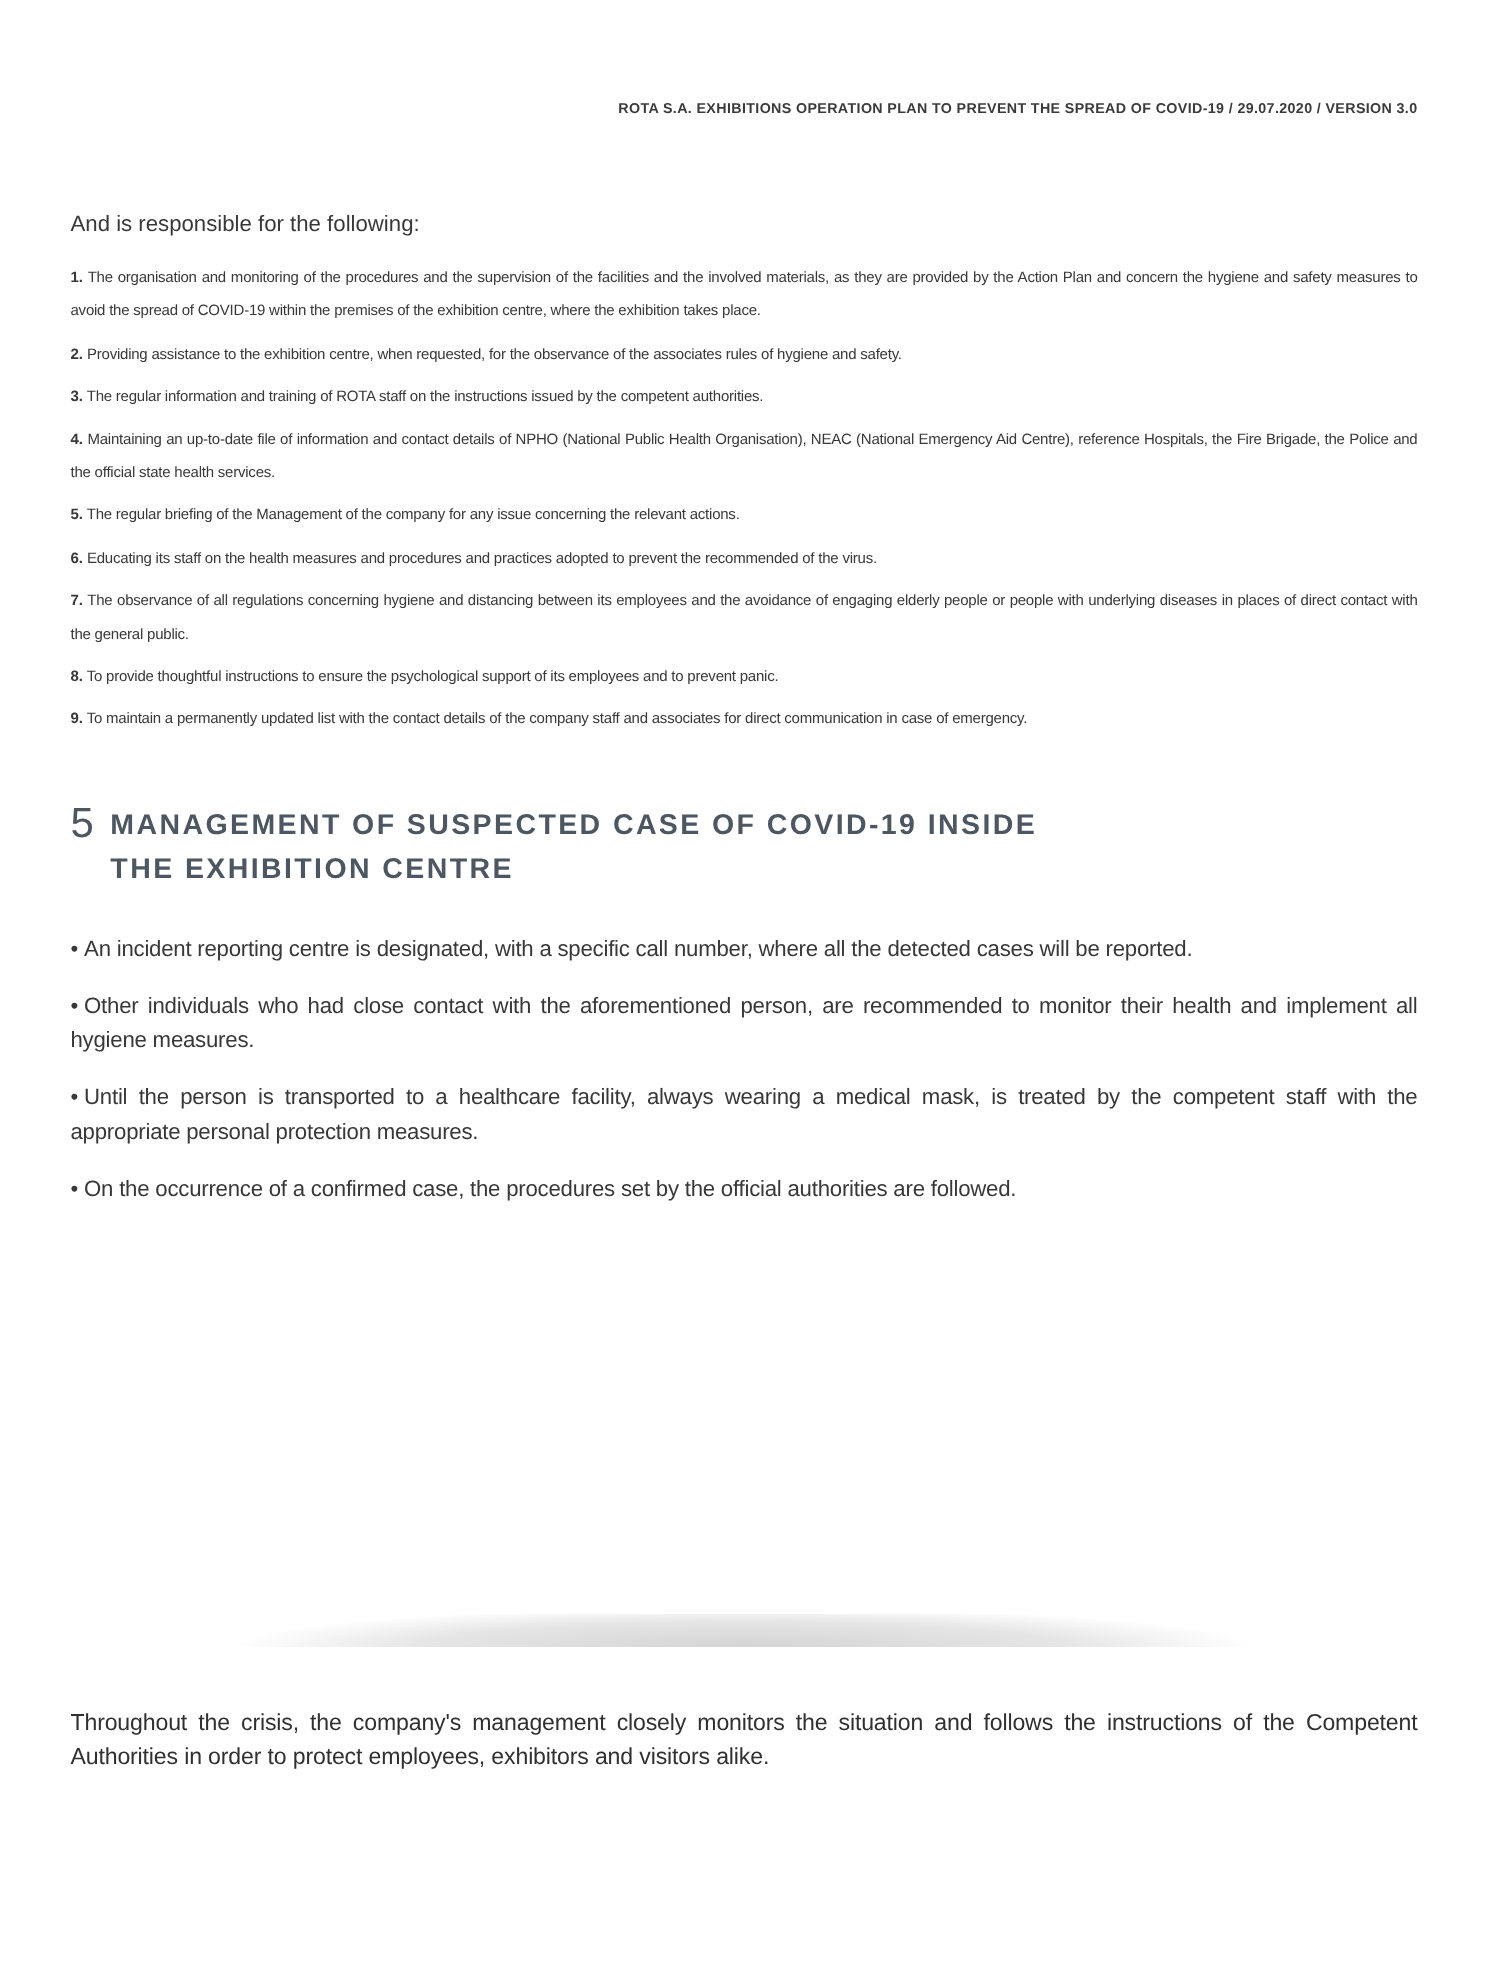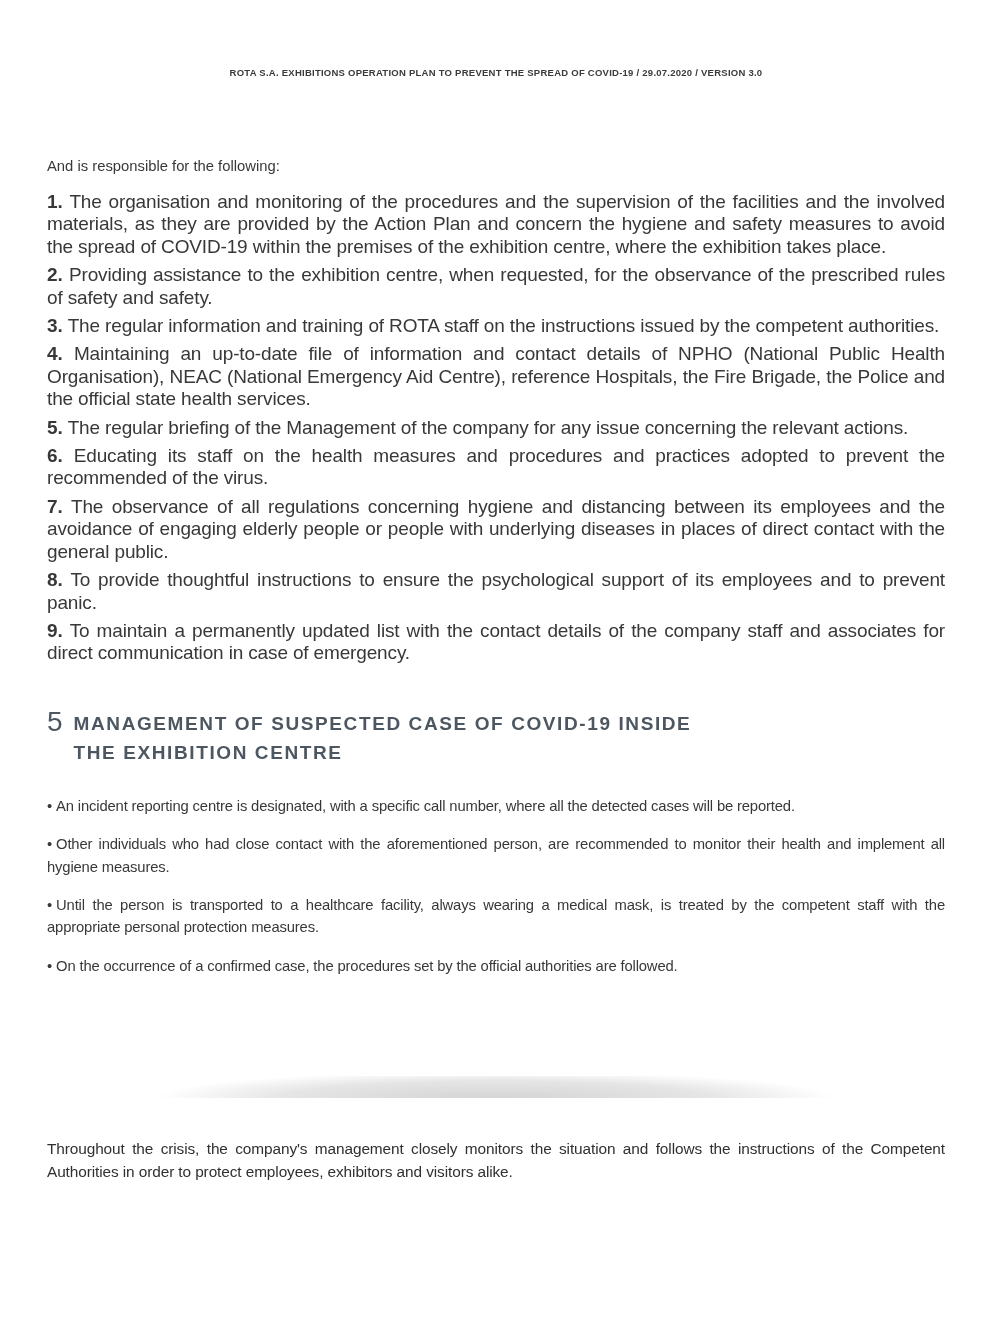--- a/index.html
+++ b/index.html
@@ -6,34 +6,34 @@
   .page{
     position:relative;
     width:992px;height:1322px;
     background:#ffffff;
     font-family:"Liberation Sans",sans-serif;
     color:#383838;
     overflow:hidden;
   }
   .doc-header{
     position:absolute;top:67px;left:47px;right:47px;
-    text-align:center;
+    text-align:right;
     font-size:9.5px;font-weight:bold;
     letter-spacing:.25px;
     color:#3a3a3a;
     white-space:nowrap;
   }
   .content{
     position:absolute;top:139px;left:47px;right:47px;
   }
   .intro{
-    font-size:14.8px;line-height:22px;margin:16px 0 14px 0;
+    font-size:14.8px;line-height:22px;margin:0 0 14px 0;
   }
   p.item{
-    font-size:19px;line-height:22.4px;
+    font-size:10px;line-height:22.4px;
     letter-spacing:-0.15px;
     margin:0 0 6px 0;
     text-align:justify;
   }
   p.item .num{font-weight:bold;letter-spacing:0;}
   .section-heading{
     display:flex;align-items:flex-start;
     margin:42px 0 28px 0;
     color:#4d5761;
   }
@@ -78,21 +78,21 @@
 
 <div class="page">
 
   <div class="doc-header">ROTA S.A. EXHIBITIONS OPERATION PLAN TO PREVENT THE SPREAD OF COVID-19 / 29.07.2020  /  VERSION 3.0</div>
 
   <div class="content">
 
     <p class="intro">And is responsible for the following:</p>
 
     <p class="item"><span class="num">1.</span> <span>The organisation and monitoring of the procedures and the supervision of the facilities and the involved materials, as they are provided by the Action Plan and concern the hygiene and safety measures to avoid the spread of COVID-19 within the premises of the exhibition centre, where the exhibition takes place.</span></p>
-    <p class="item"><span class="num">2.</span> <span>Providing assistance to the exhibition centre, when requested, for the observance of the prescribed rules of safety and safety.</span></p>
+    <p class="item"><span class="num">2.</span> <span>Providing assistance to the exhibition centre, when requested, for the observance of the associates rules of hygiene and safety.</span></p>
     <p class="item"><span class="num">3.</span> <span>The regular information and training of ROTA staff on the instructions issued by the competent authorities.</span></p>
     <p class="item"><span class="num">4.</span> <span>Maintaining an up-to-date file of information and contact details of NPHO (National Public Health Organisation), NEAC (National Emergency Aid Centre), reference Hospitals, the Fire Brigade, the Police and the official state health services.</span></p>
     <p class="item"><span class="num">5.</span> <span>The regular briefing of the Management of the company for any issue concerning the relevant actions.</span></p>
     <p class="item"><span class="num">6.</span> <span>Educating its staff on the health measures and procedures and practices adopted to prevent the recommended of the virus.</span></p>
     <p class="item"><span class="num">7.</span> <span>The observance of all regulations concerning hygiene and distancing between its employees and the avoidance of engaging elderly people or people with underlying diseases in places of direct contact with the general public.</span></p>
     <p class="item"><span class="num">8.</span> <span>To provide thoughtful instructions to ensure the psychological support of its employees and to prevent panic.</span></p>
     <p class="item"><span class="num">9.</span> <span>To maintain a permanently updated list with the contact details of the company staff and associates for direct communication in case of emergency.</span></p>
 
     <div class="section-heading">
       <div class="section-number">5</div>

